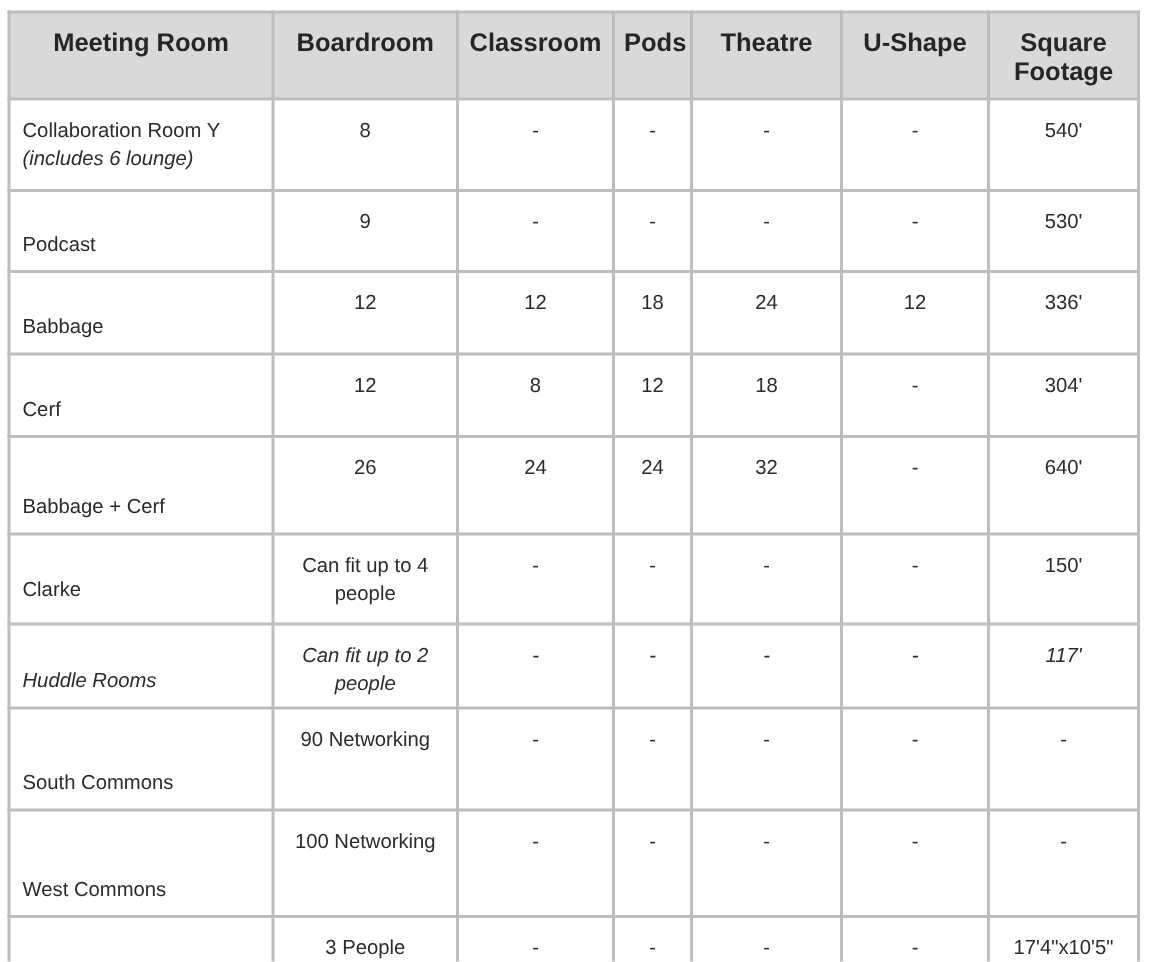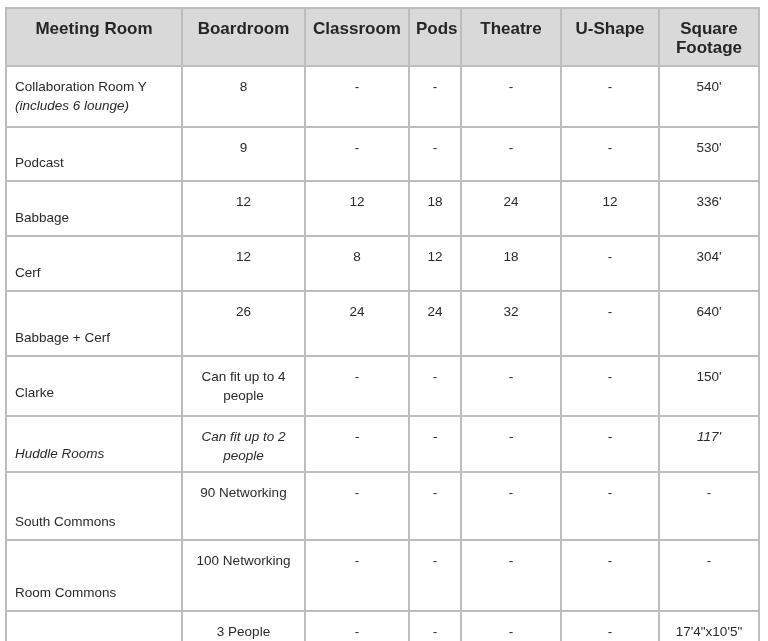--- a/index.html
+++ b/index.html
@@ -198,21 +198,21 @@
       <td>90 Networking</td>
       <td>-</td>
       <td>-</td>
       <td>-</td>
       <td>-</td>
       <td>-</td>
     </tr>
 
     <tr class="r8">
       <td class="room-name">
-        <span class="name-bottom">Room Commons</span>
+        <span class="name-bottom">West Commons</span>
       </td>
       <td>100 Networking</td>
       <td>-</td>
       <td>-</td>
       <td>-</td>
       <td>-</td>
       <td>-</td>
     </tr>
 
     <tr class="r9">

